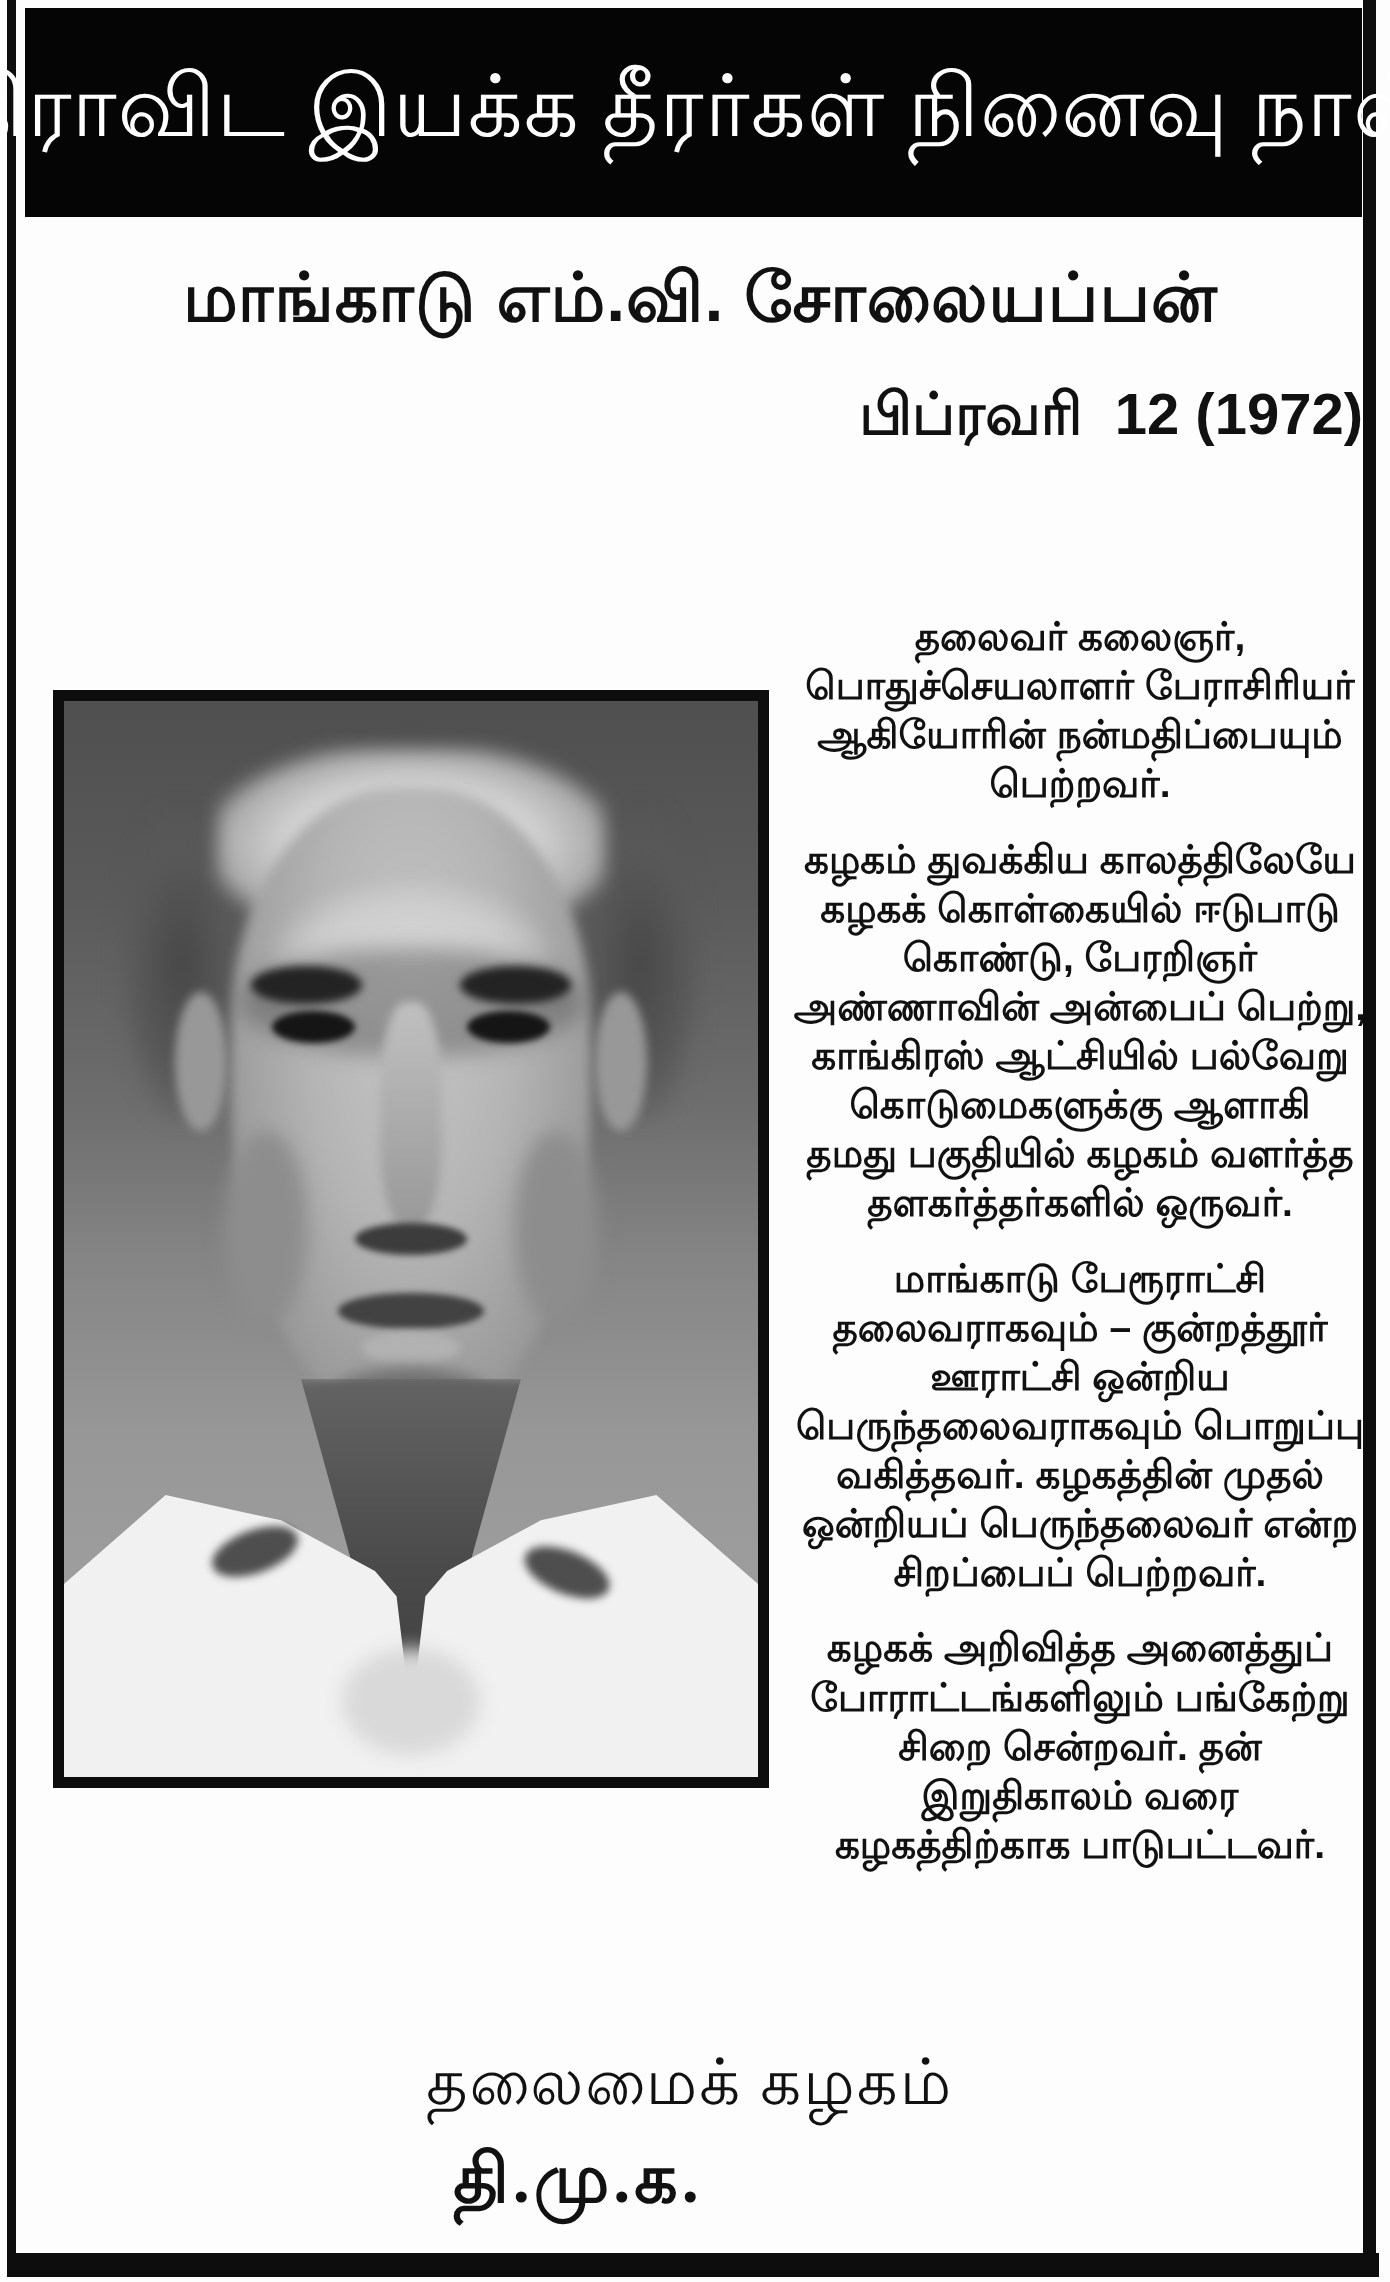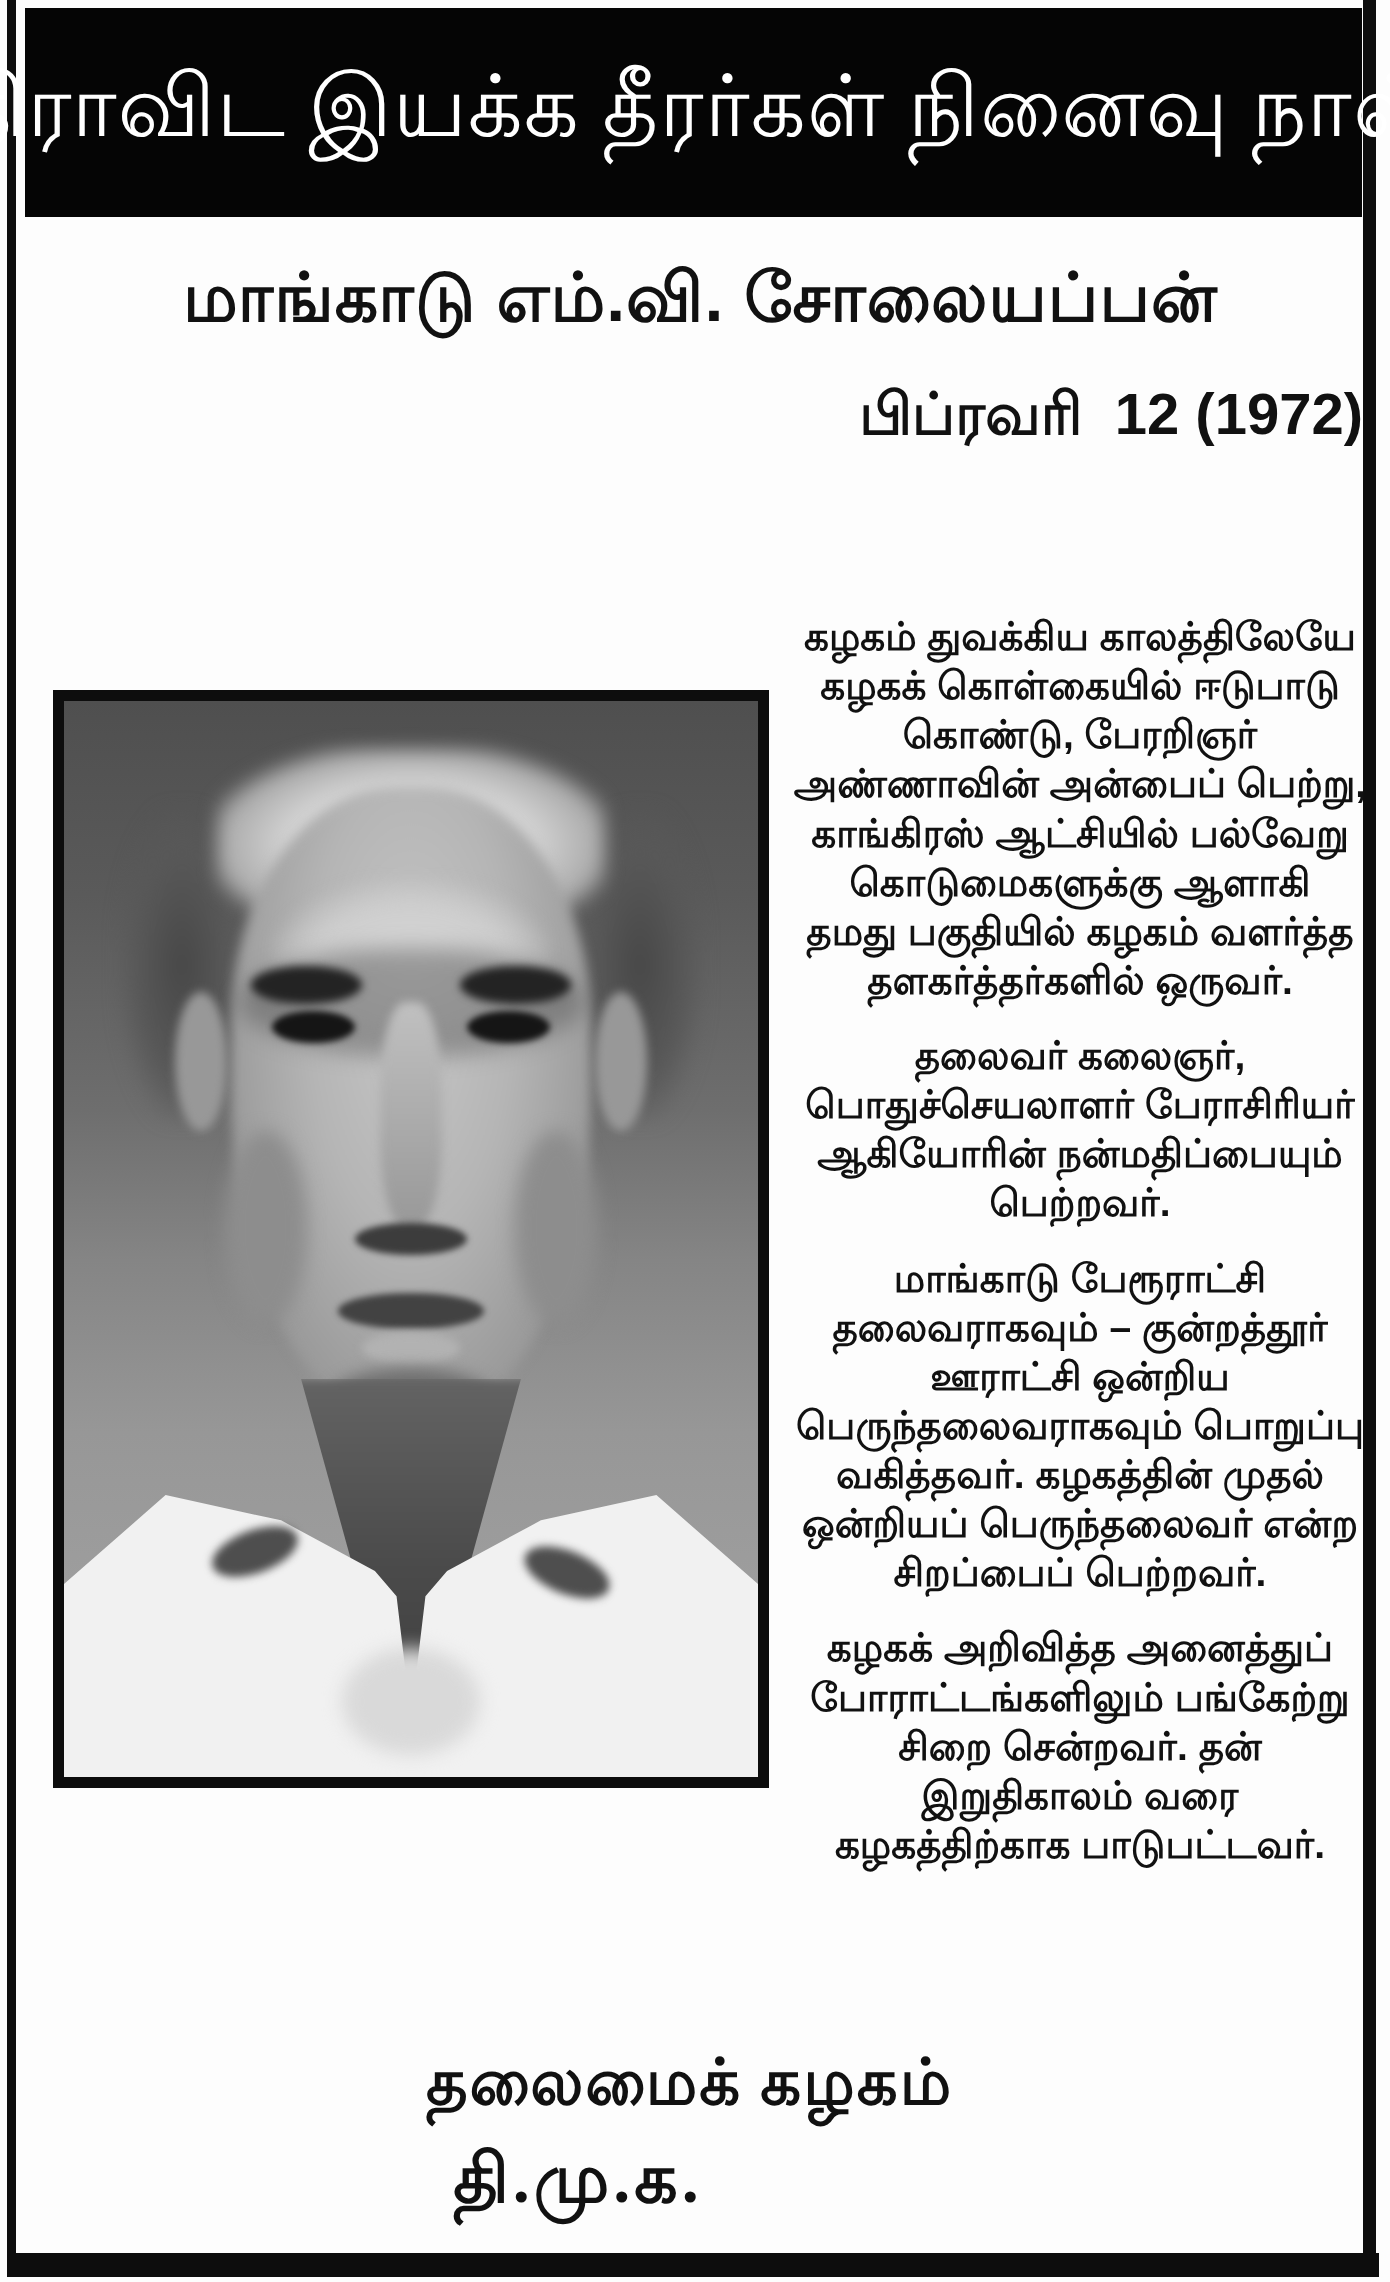--- a/index.html
+++ b/index.html
@@ -83,21 +83,21 @@
     position:absolute;left:788px;top:612px;width:584px;text-align:center;
   }
   .bio p{
     margin:0 0 26px 0;font-size:39px;font-weight:700;line-height:1.26;
     white-space:pre-line;
   }
   
   .footer-org{
     position:absolute;left:16px;top:2046px;width:1347px;text-align:center;
     font-family:"Liberation Serif","DejaVu Serif",serif;
-    font-size:64px;font-weight:700;letter-spacing:2px;
+    font-size:64px;font-weight:400;letter-spacing:2px;
   }
   .footer-party{
     position:absolute;left:16px;top:2140px;width:1124px;text-align:center;
     font-family:"Liberation Serif","DejaVu Serif",serif;
     font-size:68px;font-weight:700;letter-spacing:4px;
   }
 </style>
 </head>
 <body>
 
@@ -137,32 +137,32 @@
       <div class="chin-shadow"></div>
       <div class="neck-dark"></div>
       <div class="shirt"></div>
       <div class="collar-mark-l"></div>
       <div class="collar-mark-r"></div>
       <div class="shirt-shade"></div>
     </div>
   </div>
 
   <div class="bio">
+    <p>தலைவர் கலைஞர்,
+பொதுச்செயலாளர் பேராசிரியர்
+ஆகியோரின் நன்மதிப்பையும்
+பெற்றவர்.</p>
     <p>கழகம் துவக்கிய காலத்திலேயே
 கழகக் கொள்கையில் ஈடுபாடு
 கொண்டு, பேரறிஞர்
 அண்ணாவின் அன்பைப் பெற்று,
 காங்கிரஸ் ஆட்சியில் பல்வேறு
 கொடுமைகளுக்கு ஆளாகி
 தமது பகுதியில் கழகம் வளர்த்த
 தளகர்த்தர்களில் ஒருவர்.</p>
-    <p>தலைவர் கலைஞர்,
-பொதுச்செயலாளர் பேராசிரியர்
-ஆகியோரின் நன்மதிப்பையும்
-பெற்றவர்.</p>
     <p>மாங்காடு பேரூராட்சி
 தலைவராகவும் – குன்றத்தூர்
 ஊராட்சி ஒன்றிய
 பெருந்தலைவராகவும் பொறுப்பு
 வகித்தவர். கழகத்தின் முதல்
 ஒன்றியப் பெருந்தலைவர் என்ற
 சிறப்பைப் பெற்றவர்.</p>
     <p>கழகக் அறிவித்த அனைத்துப்
 போராட்டங்களிலும் பங்கேற்று
 சிறை சென்றவர். தன்

